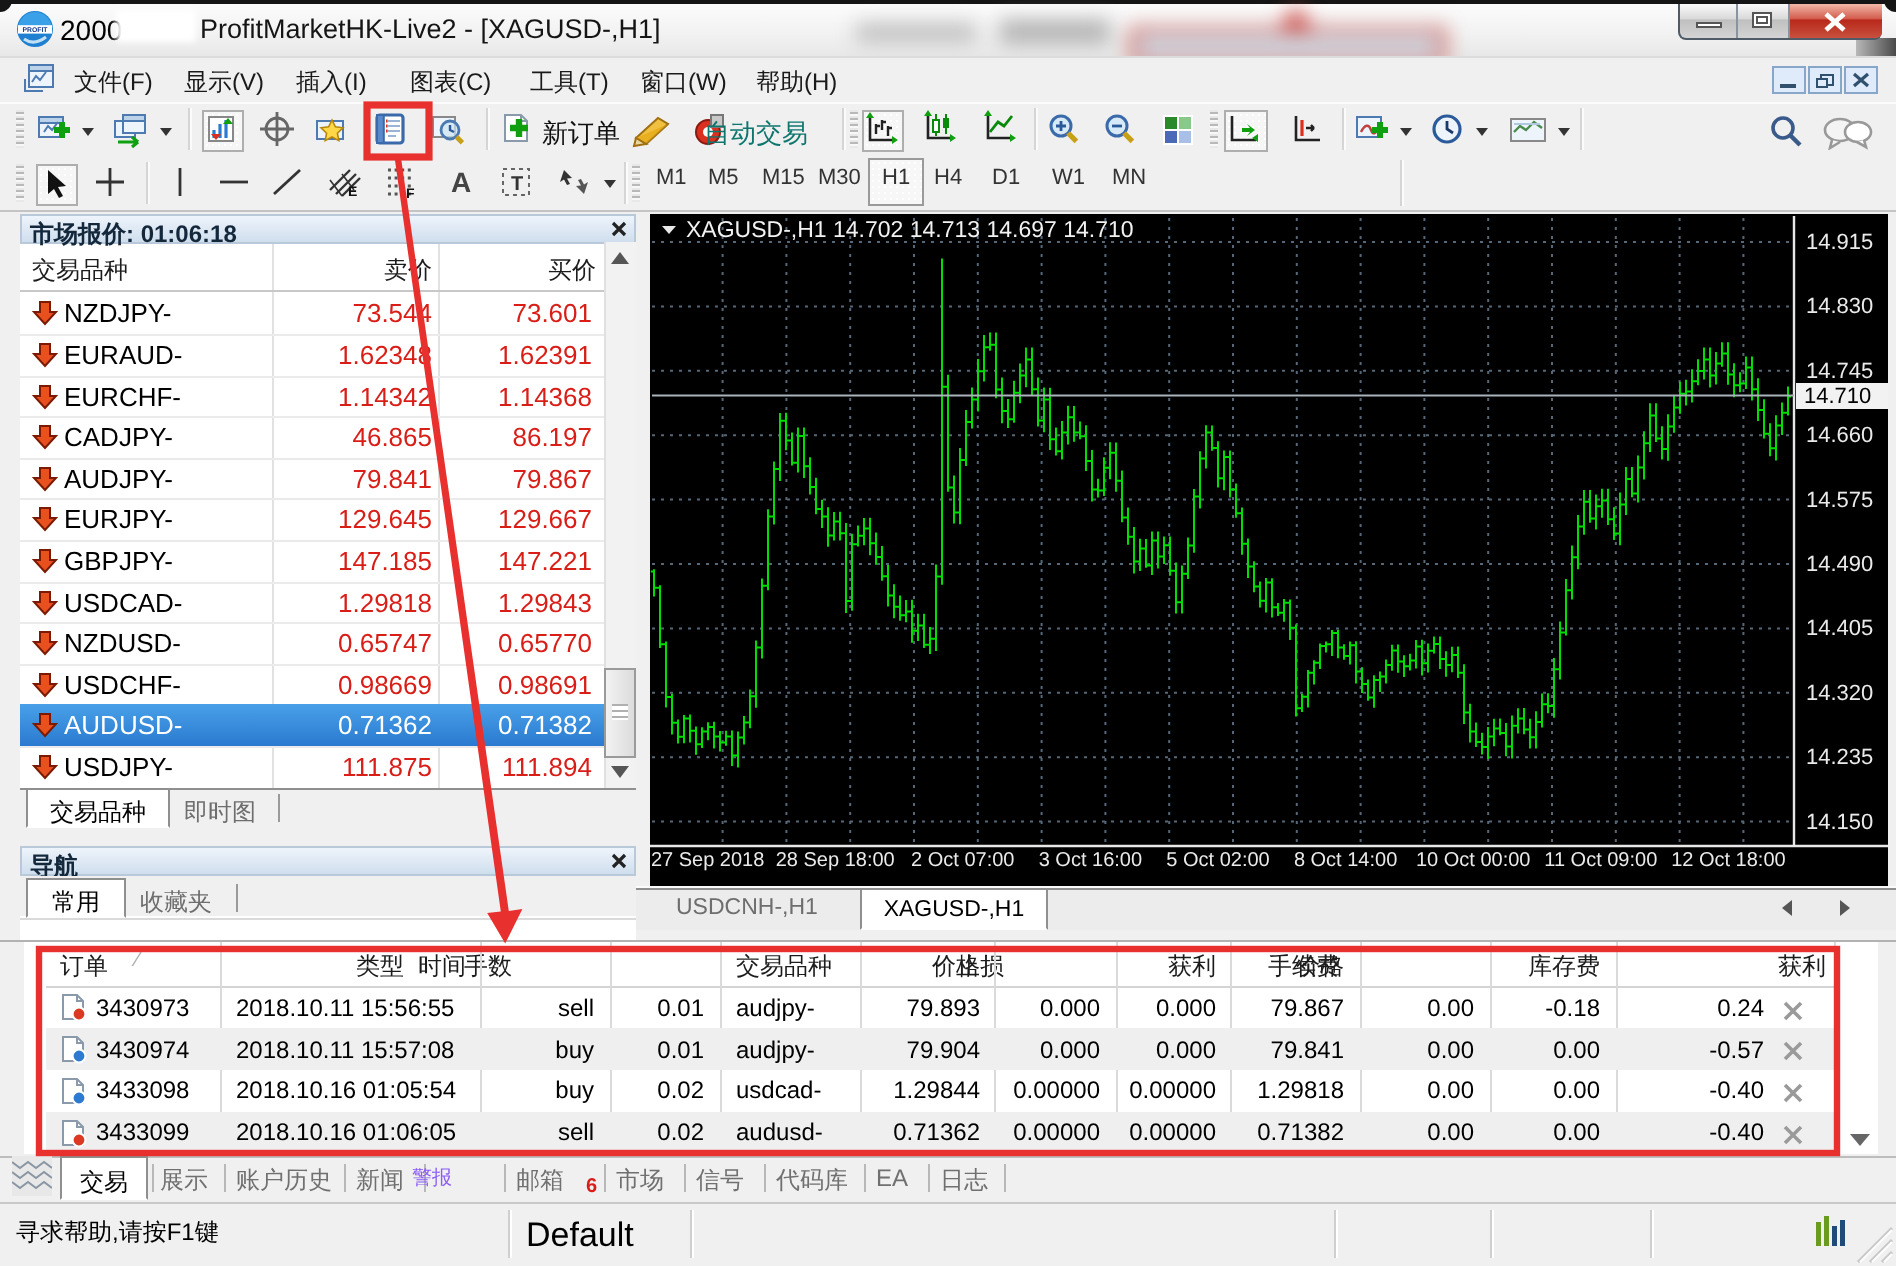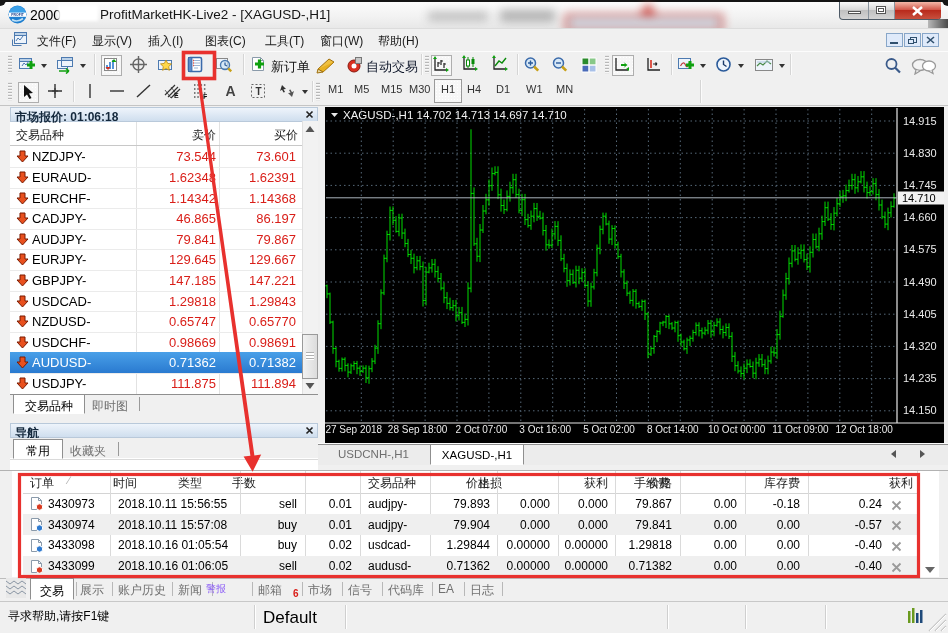--- a/index.html
+++ b/index.html
@@ -173,21 +173,21 @@
       <path d="M3 13l-1 4 6-1z" fill="#e8d8a0" stroke="#a07010"></path>
     </svg>
   </div>
 <div class="abs" style="left:345px;top:56px;width:20px;height:19px;">
     <svg width="18" height="18" viewBox="0 0 18 18">
       <circle cx="9" cy="10" r="6" fill="#d93020" stroke="#8a1a10"></circle>
       <circle cx="9" cy="10" r="2.5" fill="#fff"></circle>
       <rect x="10.5" y="1.5" width="6" height="6" fill="#c8c8c8" stroke="#777"></rect>
     </svg>
   </div>
-<div class="abs" style="left:366px;top:58px;font-size:13px;color:#0f172a">自动交易</div>
+<div class="abs" style="left:352px;top:58px;font-size:13px;color:#0f766e">自动交易</div>
 <div class="sep" style="left:421px;top:54px;height:21px"></div>
 <div class="grip" style="left:425px;top:55px;height:19px"></div>
 <div class="abs" style="left:431px;top:55px;width:21px;height:21px;border:1px solid #aeaeae;background:#f6f6f6;background-image:radial-gradient(#ffffff 35%,transparent 36%);background-size:3px 3px;">
     <svg width="18" height="18" viewBox="0 0 18 18">
       <path d="M3 2v12h12" stroke="#222" stroke-width="1.3" fill="none"></path>
       <path d="M3 0l-2 3h4zM17 14l-3-2v4z" fill="#0fa00f"></path>
       <path d="M6 11V6M6 7h2M9 9V4M9 5h2M12 12V7M12 8h2" stroke="#222" stroke-width="1.2"></path>
     </svg>
   </div>
 <div class="abs" style="left:461px;top:55px;width:21px;height:21px;">
@@ -557,21 +557,21 @@
 <div class="tab-in" style="left:338px;top:448px;font-size:11.5px">USDCNH-,H1</div>
 <div class="tab-act" style="left:430px;top:444px;width:94px;height:21px;padding-top:4px;font-size:11.5px">XAGUSD-,H1</div>
 <svg class="abs" style="left:890px;top:449px" width="40" height="10">
     <path d="M6 1l-5 4 5 4z" fill="#555"></path>
     <path d="M30 1l5 4-5 4z" fill="#555"></path>
   </svg>
 
 <div class="abs" style="left:0;top:470px;width:948px;height:1px;background:#b2b2b2"></div>
 <div class="abs" style="left:12px;top:471px;width:927px;height:106px;background:#fff"></div>
 <div class="thead" style="left:30px;top:475px">订单</div>
-<div class="thead" style="left:113px;top:475px;width:120px;">时间</div>
+<div class="thead" style="left:113px;top:475px;width:120px;text-align:right">时间</div>
 <div class="thead" style="left:178px;top:475px;width:120px;text-align:left">类型</div>
 <div class="thead" style="left:232px;top:475px;width:120px;">手数</div>
 <div class="thead" style="left:368px;top:475px">交易品种</div>
 <div class="thead" style="left:370px;top:475px;width:120px;text-align:right">价格</div>
 <div class="thead" style="left:430px;top:475px;width:120px;text-align:center">止损</div>
 <div class="thead" style="left:488px;top:475px;width:120px;text-align:right">获利</div>
 <div class="thead" style="left:552px;top:475px;width:120px;text-align:right">价格</div>
 <div class="thead" style="left:634px;top:475px;width:120px;">手续费</div>
 <div class="thead" style="left:680px;top:475px;width:120px;text-align:right">库存费</div>
 <div class="thead" style="left:793px;top:475px;width:120px;text-align:right">获利</div>

